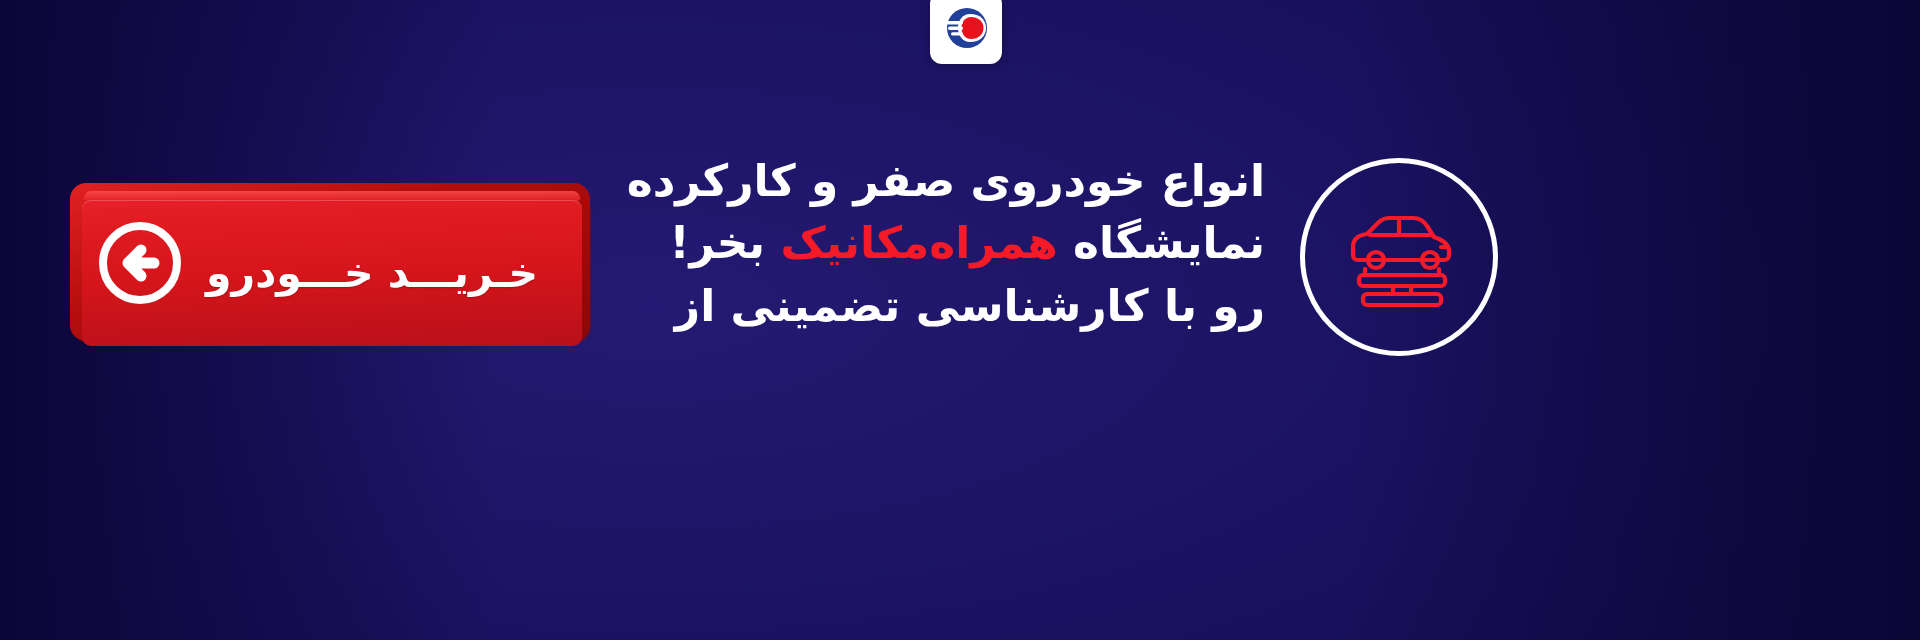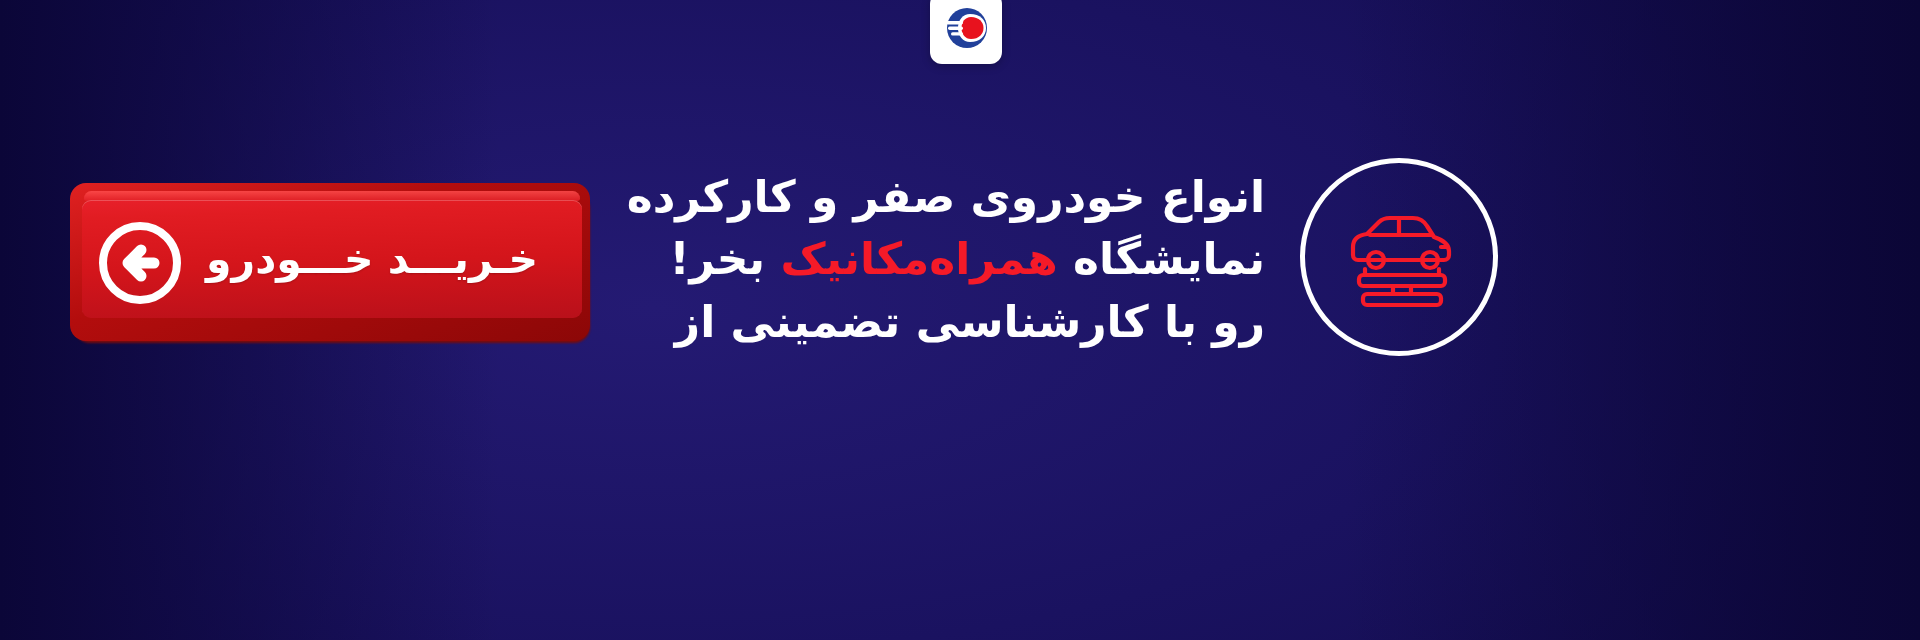--- a/index.html
+++ b/index.html
@@ -37,21 +37,21 @@
     position:absolute;left:4px;top:10px;width:516px;height:150px;
     background:#7a0b0b;border-radius:16px;
     filter:blur(1px);
   }
   .cta-bevel{
     position:absolute;left:0;top:0;width:520px;height:158px;
     border-radius:16px;
     background:linear-gradient(160deg,#e02121 0%,#b30d0d 40%,#8c0707 100%);
   }
   .cta-face{
-    position:absolute;left:12px;top:17px;width:500px;height:118px;
+    position:absolute;left:12px;top:17px;width:500px;height:146px;
     border-radius:9px;
     background:linear-gradient(178deg,#e8202a 0%,#e11c22 14%,#d4151b 52%,#b9101a 100%);
     box-shadow:inset 0 1px 0 rgba(255,255,255,.22);
     display:flex;align-items:center;justify-content:flex-start;
     direction:rtl;
     overflow:hidden;
   }
   .cta-top-hi{
     position:absolute;left:14px;top:8px;width:496px;height:10px;
     border-radius:8px 8px 3px 3px;
@@ -72,21 +72,20 @@
   .cta-arrow svg{display:block;}
 
   
   .headline{
     position:absolute;right:655px;top:150px;width:620px;
     text-align:right;direction:rtl;
     color:#ffffff;
     font-weight:bold;
     font-size:44px;
     line-height:1.42;
-    margin-top:16px;
   }
   .headline .ln{white-space:nowrap;display:block;}
   .hl-red{color:#f51a28;}
 
   
   .car-circle{
     position:absolute;left:1300px;top:158px;width:188px;height:188px;
     border:5px solid #ffffff;border-radius:50%;
     display:flex;align-items:center;justify-content:center;
   }

